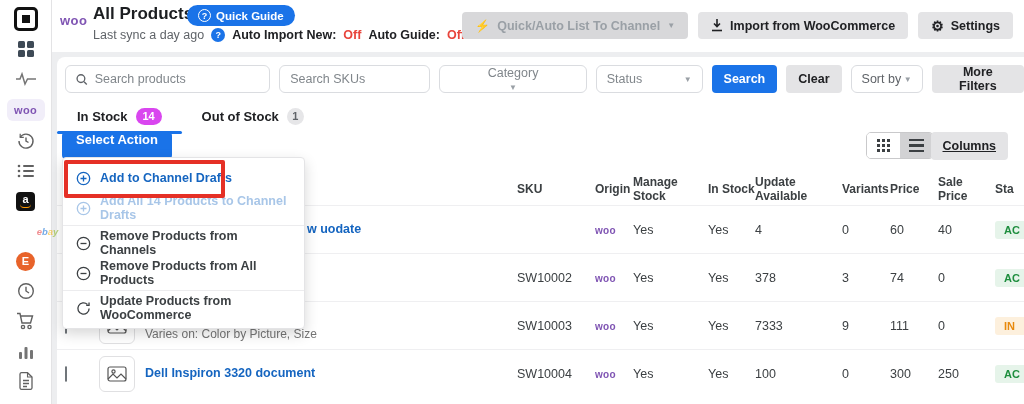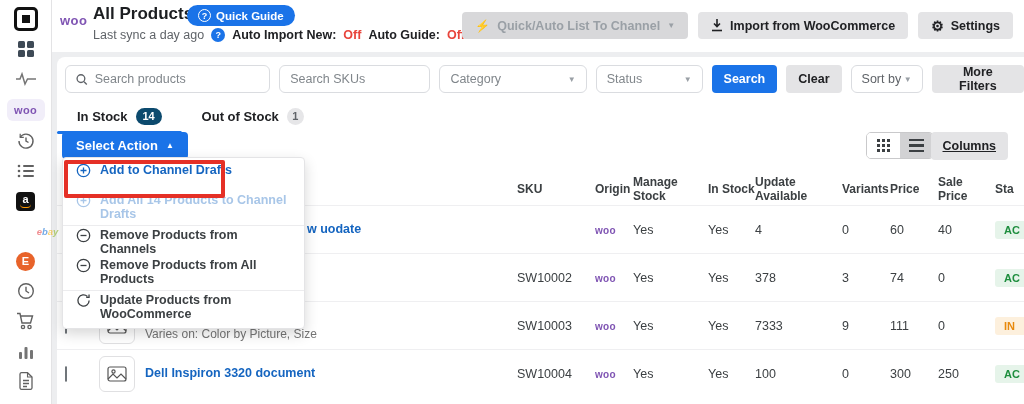--- a/index.html
+++ b/index.html
@@ -38,34 +38,34 @@
 
   
   .panel { position:absolute; left:57px; top:57px; width:967px; height:347px; background:#fff; border-radius:8px 0 0 0; z-index:3; }
 
   
   .filters { position:absolute; left:8px; top:8px; display:flex; gap:9px; align-items:center; }
   .f-input { height:28px; border:1px solid #dadce0; border-radius:6px; display:flex; align-items:center; padding:0 10px; gap:7px; background:#fff; }
   .f-input input { border:none; outline:none; font-size:12.5px; color:#8b5cf6; width:100%; font-family:inherit; background:transparent; }
   .f-input input::placeholder { color:#80868b; }
   .f-select { height:28px; border:1px solid #dadce0; border-radius:6px; display:flex; align-items:center; justify-content:space-between; padding:0 10px; font-size:12.5px; color:#80868b; cursor:pointer; background:#fff; }
-  .w-sp { width:212px; } .w-sk { width:156px; } .w-cat { width:152px; } .w-st { width:110px; }
+  .w-sp { width:212px; } .w-sk { width:156px; } .w-cat { width:152px;flex-direction:column; } .w-st { width:110px; }
   .btn { height:28px; border:none; border-radius:4px; font-size:12.5px; font-weight:bold; padding:0 12px; cursor:pointer; font-family:inherit; }
   .btn-blue { background:#1a73e8; color:#fff; }
   .sortby { width:74px; color:#5f6368; font-weight:normal; }
 
   
   .tabs { position:absolute; left:0; top:44px; display:flex; align-items:center; height:30px; }
   .tab { position:relative; display:flex; align-items:center; gap:8px; padding:0 20px; height:30px; font-size:13px; color:#202124; font-weight:bold; cursor:pointer; }
-  .tab-badge-blue { background:#0c4a6e; color:#fff; border-radius:9px; min-width:26px; height:17px; font-size:11px; display:flex; align-items:center; justify-content:center; padding:0 5px; }
+  .tab-badge-blue { background:#d946ef; color:#fff; border-radius:9px; min-width:26px; height:17px; font-size:11px; display:flex; align-items:center; justify-content:center; padding:0 5px; }
   .tab-badge-gray { background:#e6e6e8; color:#5f6368; border-radius:9px; min-width:17px; height:17px; font-size:11px; display:flex; align-items:center; justify-content:center; padding:0 5px; }
   .tab.active::after { content:""; position:absolute; left:0; right:0; bottom:-3px; height:3px; background:#1a73e8; border-radius:2px; }
 
   
-  .select-action { position:absolute; left:5px; top:75px; height:27px; background:#1a73e8; color:#fff; border:none; border-radius:4px; font-size:13px; font-weight:bold; display:flex; align-items:center; gap:8px; padding:0 14px; cursor:pointer; font-family:inherit; }
+  .select-action { position:absolute; left:5px; top:75px; height:27px; background:#1a73e8; color:#fff; border:none; border-radius:4px; font-size:13px; font-weight:bold; display:flex; align-items:center; gap:8px; padding:0 14px; cursor:pointer; font-family:inherit;flex-direction:column; }
   .sa-caret { font-size:8px; }
   .view-toggle { position:absolute; right:90px; top:75px; display:flex; border:1px solid #c9c9cb; border-radius:5px; overflow:hidden; height:27px; }
   .vt-btn { width:33px; display:flex; align-items:center; justify-content:center; background:#fff; border:none; cursor:pointer; }
   .vt-btn.sel { background:#d2d2d4; }
   .grid-ic { display:grid; grid-template-columns:repeat(3,3px); grid-gap:2px; }
   .grid-ic i { width:3px; height:3px; background:#3c4043; }
   .list-ic { display:flex; flex-direction:column; gap:3px; }
   .list-ic i { width:15px; height:2.5px; background:#3c4043; }
   .columns-btn { position:absolute; right:16px; top:75px;text-decoration:underline; }
 
@@ -79,21 +79,21 @@
   .p-name { color:#1565c0; font-weight:bold; font-size:12.5px; line-height:1.35; }
   .p-note { color:#757575; font-size:12px; line-height:1.35; }
   .name-offset { padding-left:162px; }
   .org-woo { color:#7f54b3; font-weight:bold; font-size:10px; letter-spacing:.3px; }
   .badge { display:inline-block; padding:3px 9px; border-radius:3px; font-size:11px; font-weight:bold; min-width:52px; }
   .st-active { background:#e6f4ea; color:#1e8e3e; }
   .st-inactive { background:#fdf0dd; color:#e8890c; }
 
   
   .dropdown { position:absolute; left:62px; top:157px; width:243px; background:#fff; border:1px solid #e4e4e6; border-radius:4px; box-shadow:0 5px 14px rgba(0,0,0,.16); z-index:20; padding:5px 0; }
-  .dd-item { display:flex; gap:9px; height:30px; padding:0 13px; font-size:12.5px; font-weight:bold; color:#3c4043; cursor:pointer; }
+  .dd-item { display:flex; align-items:center; gap:9px; height:30px; padding:0 13px; font-size:12.5px; font-weight:bold; color:#3c4043; cursor:pointer; }
   .dd-blue { color:#1565c0; }
   .dd-disabled { color:#a8c6e8; cursor:default; }
   .dd-sep { border-top:1px solid #ececee; margin:2px 0; }
   .red-box { position:absolute; left:64px; top:160px; width:161px; height:38px; border:4px solid #e53026; border-radius:2px; z-index:21; pointer-events:none; }
 
   .ic { flex:0 0 auto; display:block; }
 </style>
 </head>
 <body>
 

